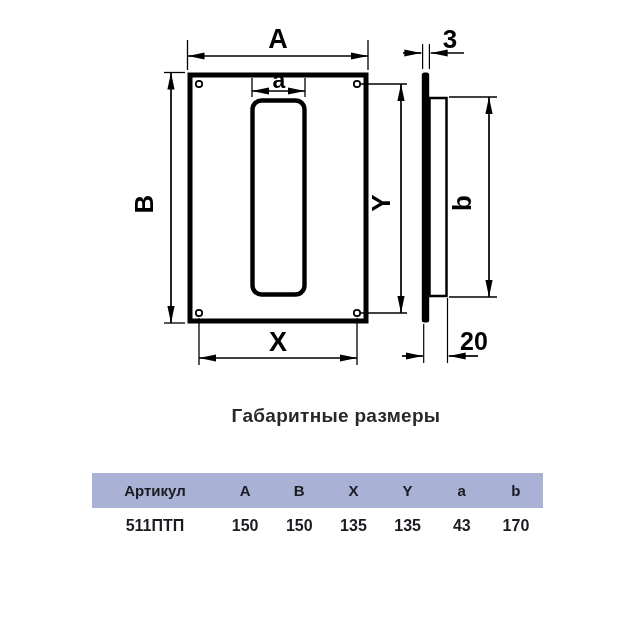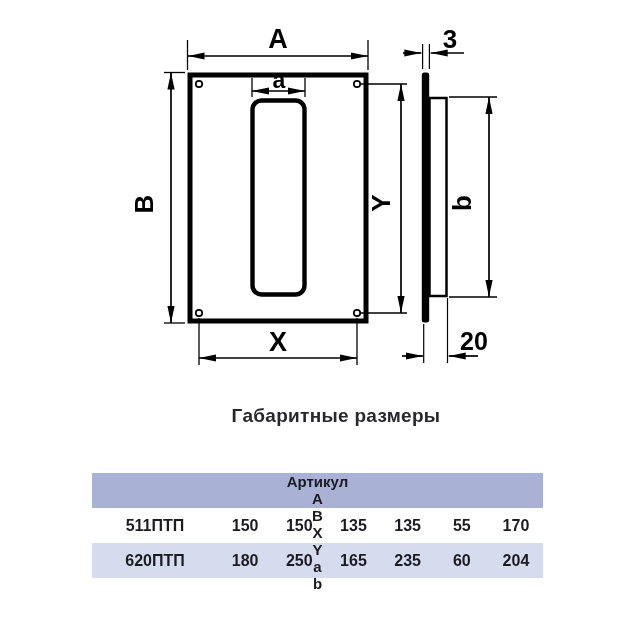--- a/index.html
+++ b/index.html
@@ -97,43 +97,34 @@
     <path d="M402 356 H422.9" stroke-width="1.7" marker-end="url(#arw)"></path>
     <path d="M478 356 H448.7" stroke-width="1.7" marker-end="url(#arw)"></path>
   </g>
   <text class="dim-label" x="474" y="350" font-size="25" text-anchor="middle">20</text>
 </svg>
 
 <div class="caption">Габаритные размеры</div>
 
 <div class="spec-table">
 
-  <div class="trow thead" style="background:#a9b2d5;flex-direction:column;">
+  <div class="trow thead" style="background:#a9b2d5;">
     <span class="cell c0">Артикул</span>
     <span class="cell cn">A</span>
     <span class="cell cn">B</span>
     <span class="cell cn">X</span>
     <span class="cell cn">Y</span>
     <span class="cell cn">a</span>
     <span class="cell cn">b</span>
   </div>
 
   <div class="trow tbody-row" style="background:#ffffff;">
     <span class="cell c0">511ПТП</span>
     <span class="cell cn">150</span>
     <span class="cell cn">150</span>
     <span class="cell cn">135</span>
     <span class="cell cn">135</span>
-    <span class="cell cn">55</span>
+    <span class="cell cn">43</span>
     <span class="cell cn">170</span>
   </div>
 
-  <div class="trow tbody-row" style="background:#d6dbee;">
-    <span class="cell c0">620ПТП</span>
-    <span class="cell cn">180</span>
-    <span class="cell cn">250</span>
-    <span class="cell cn">165</span>
-    <span class="cell cn">235</span>
-    <span class="cell cn">60</span>
-    <span class="cell cn">204</span>
-  </div>
 
 </div>
 
 </body></html>

